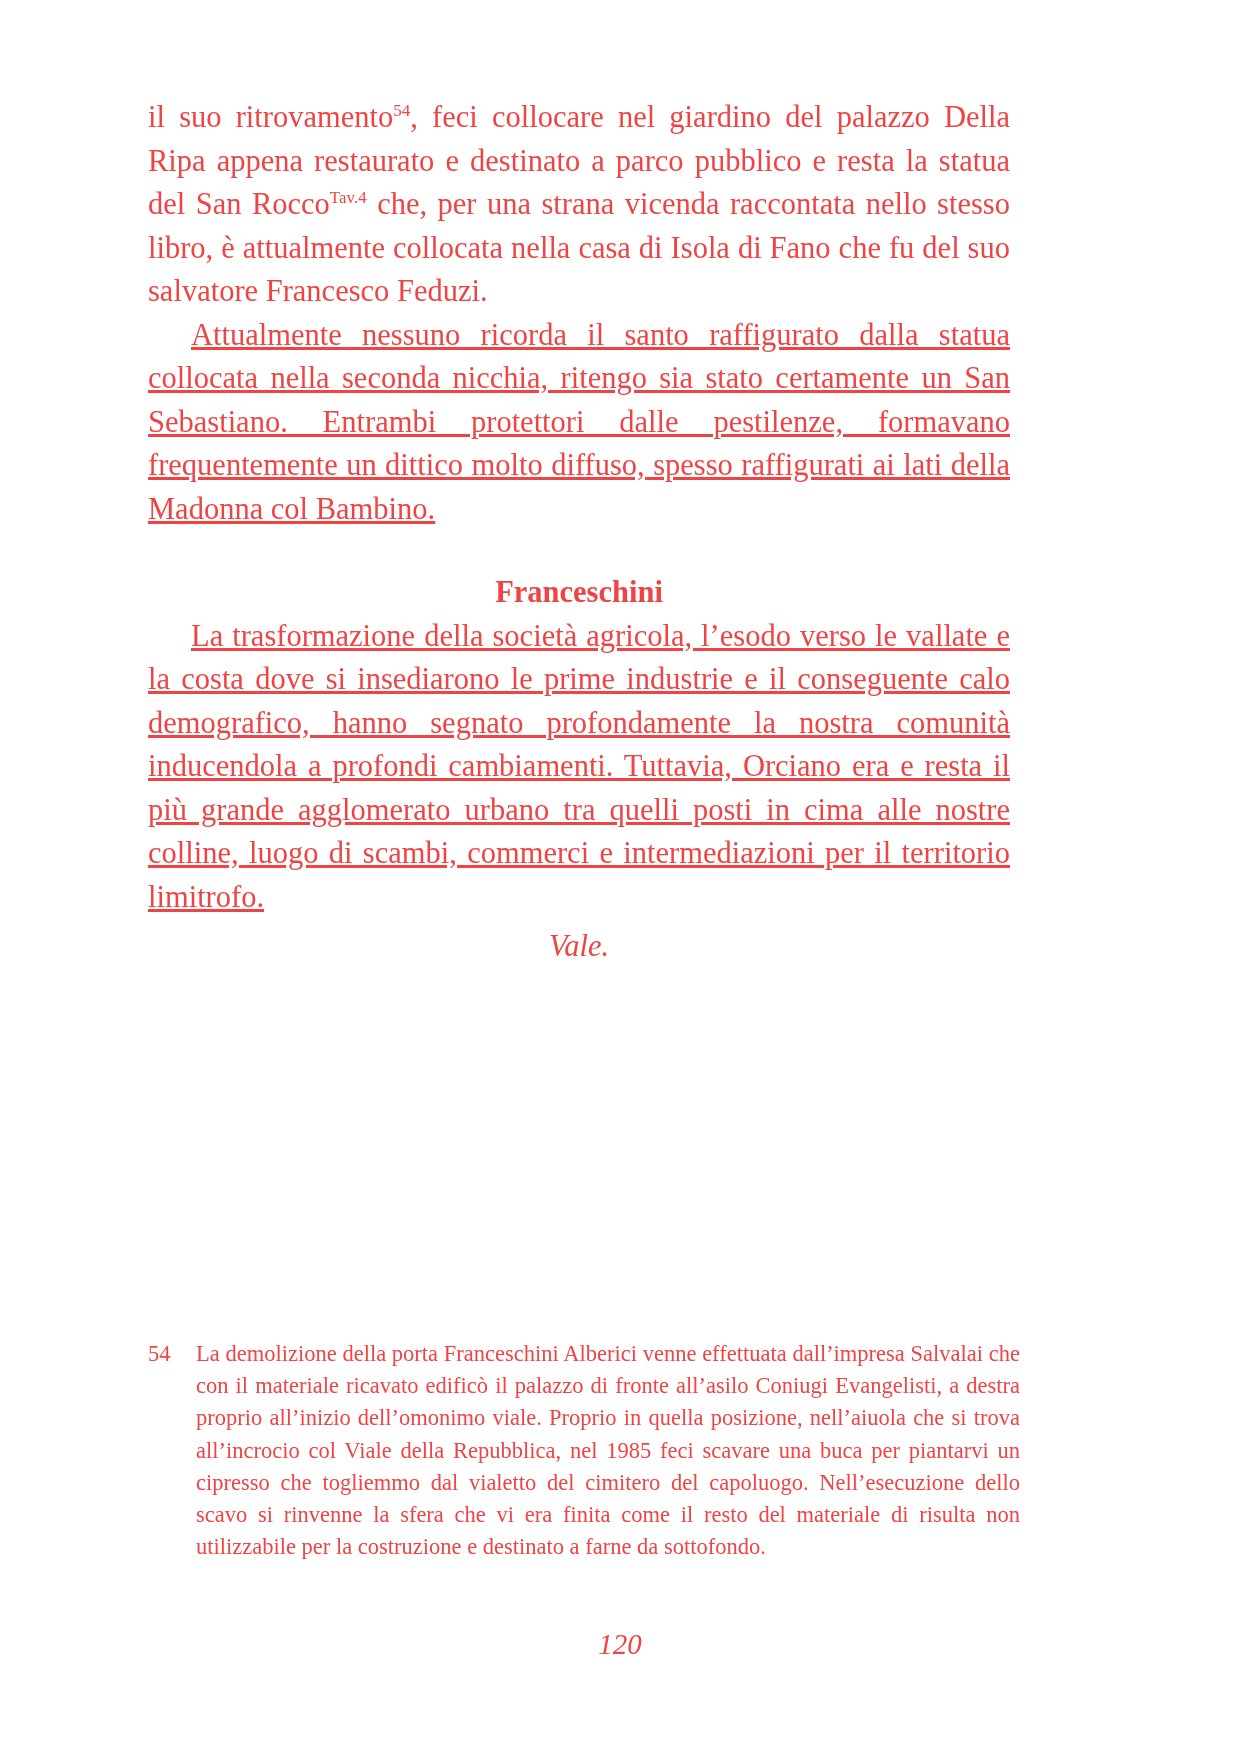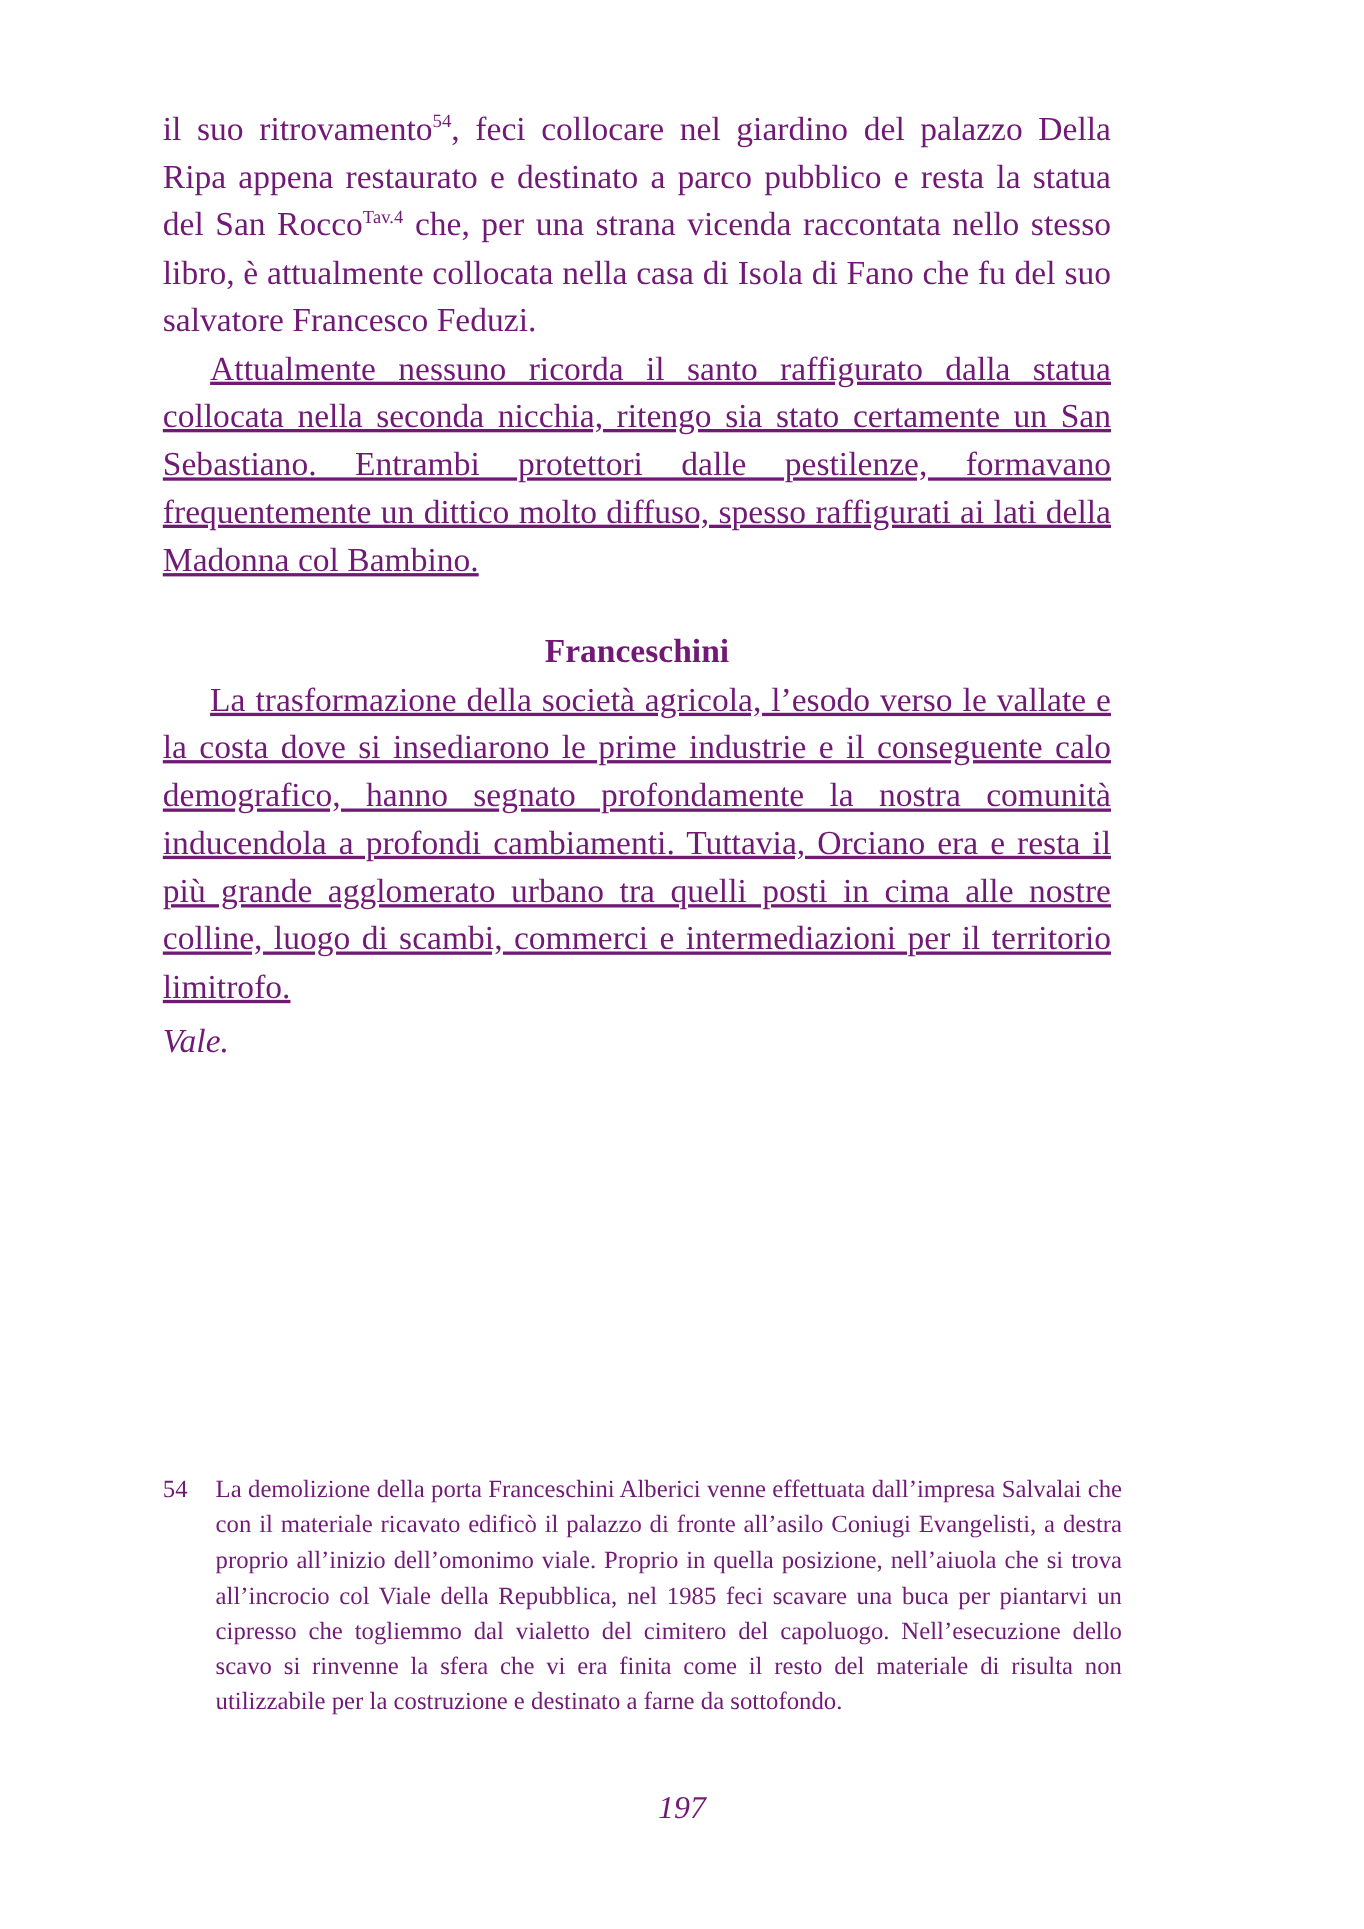--- a/index.html
+++ b/index.html
@@ -7,21 +7,21 @@
     padding: 0;
     background: #ffffff;
   }
   .page {
     position: relative;
     width: 1240px;
     height: 1754px;
     margin: 0 auto;
     background: #ffffff;
     font-family: "Liberation Serif", "DejaVu Serif", serif;
-    color: #701a75;
+    color: #ef4444;
     overflow: hidden;
   }
   .content {
     position: absolute;
     left: 148px;
     top: 96px;
     width: 862px;
   }
   .body-text {
     font-size: 30.5px;
@@ -49,21 +49,21 @@
   }
   .section-heading {
     font-size: 30.5px;
     line-height: 43.5px;
     text-align: center;
     margin: 40px 0 0 0;
   }
   .signoff {
     font-size: 30.5px;
     line-height: 43.5px;
-    text-align: left;
+    text-align: center;
     font-style: italic;
     margin: 6px 0 16px 0;
   }
   .footnotes {
     position: absolute;
     left: 148px;
     top: 1338px;
     width: 872px;
   }
   .footnote {
@@ -119,15 +119,15 @@
 
   </div>
 
   <div class="footnotes">
     <div class="footnote">
       <span class="fn-num">54</span>
       <span class="fn-text">La demolizione della porta Franceschini Alberici venne effettuata dall’impresa Salvalai che con il materiale ricavato edificò il palazzo di fronte all’asilo Coniugi Evangelisti, a destra proprio all’inizio dell’omonimo viale. Proprio in quella posizione, nell’aiuola che si trova all’incrocio col Viale della Repubblica, nel 1985 feci scavare una buca per piantarvi un cipresso che togliemmo dal vialetto del cimitero del capoluogo. Nell’esecuzione dello scavo si rinvenne la sfera che vi era finita come il resto del materiale di risulta non utilizzabile per la costruzione e destinato a farne da sottofondo.</span>
     </div>
   </div>
 
-  <div class="folio">197</div>
+  <div class="folio">120</div>
 
 </div>
 
 </body></html>

